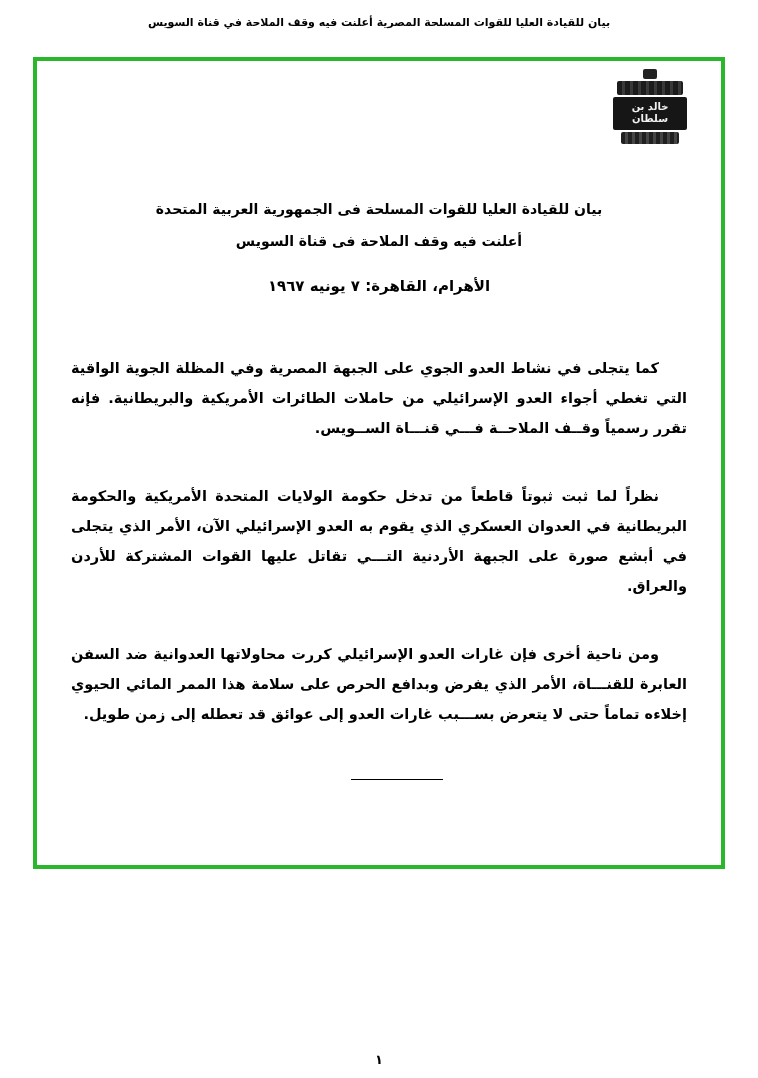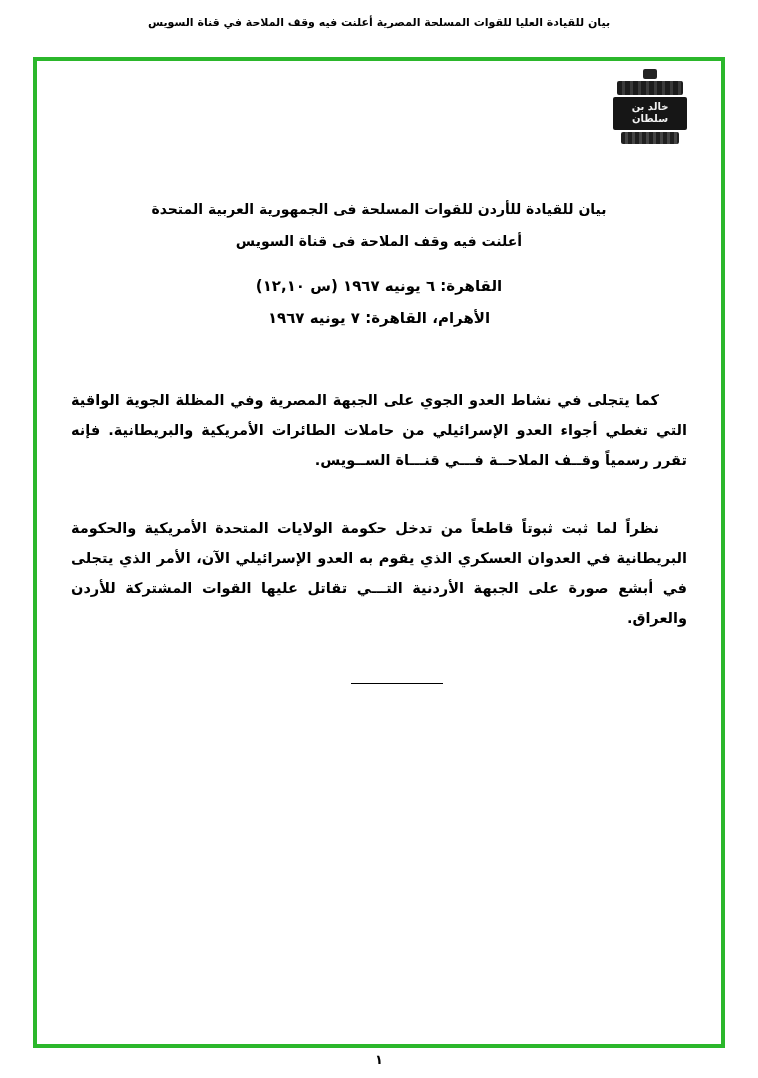--- a/index.html
+++ b/index.html
@@ -15,21 +15,21 @@
   
   .top-caption {
     position:absolute; top:16px; left:0; right:0;
     text-align:center;
     font-size:11px; font-weight:700; color:#000;
   }
 
   
   .doc-frame {
     position:absolute; left:33px; top:57px;
-    width:692px; height:991px;
+    width:692px; height:812px;
     border:4px solid #2bb72b;
     background:#ffffff;
   }
 
   
   .stamp {
     position:absolute; top:8px; right:34px;
     width:74px; text-align:center;
   }
   .stamp-mark {
@@ -111,31 +111,31 @@
 <div class="doc-frame">
 
   <div class="stamp">
     <div class="stamp-mark"></div>
     <div class="stamp-band-top"></div>
     <div class="stamp-main">خالد بن سلطان</div>
     <div class="stamp-band-bottom"></div>
   </div>
 
   <div class="heading">
-    <div class="h-line">بيان للقيادة للأردن للقوات المسلحة فى الجمهورية العربية المتحدة</div>
+    <div class="h-line">بيان للقيادة العليا للقوات المسلحة فى الجمهورية العربية المتحدة</div>
     <div class="h-line">أعلنت فيه وقف الملاحة فى قناة السويس</div>
   </div>
 
   <div class="dateline">
-    <div class="d-line">القاهرة: ٦ يونيه ١٩٦٧ (س ١٢,١٠)</div>
     <div class="d-line">الأهرام، القاهرة: ٧ يونيه ١٩٦٧</div>
   </div>
 
   <div class="body-text">
     <p>كما يتجلى في نشاط العدو الجوي على الجبهة المصرية وفي المظلة الجوية الواقية التي تغطي أجواء العدو الإسرائيلي من حاملات الطائرات الأمريكية والبريطانية. فإنه تقرر رسمياً وقــف الملاحــة فـــي قنـــاة الســويس.</p>
     <p>نظراً لما ثبت ثبوتاً قاطعاً من تدخل حكومة الولايات المتحدة الأمريكية والحكومة البريطانية في العدوان العسكري الذي يقوم به العدو الإسرائيلي الآن، الأمر الذي يتجلى في أبشع صورة على الجبهة الأردنية التـــي تقاتل عليها القوات المشتركة للأردن والعراق.</p>
+    <p>ومن ناحية أخرى فإن غارات العدو الإسرائيلي كررت محاولاتها العدوانية ضد السفن العابرة للقنـــاة، الأمر الذي يفرض وبدافع الحرص على سلامة هذا الممر المائي الحيوي إخلاءه تماماً حتى لا يتعرض بســـبب غارات العدو إلى عوائق قد تعطله إلى زمن طويل.</p>
   </div>
 
   <div class="divider"></div>
 
 </div>
 
 <div class="page-number">١</div>
 
 </body></html>

